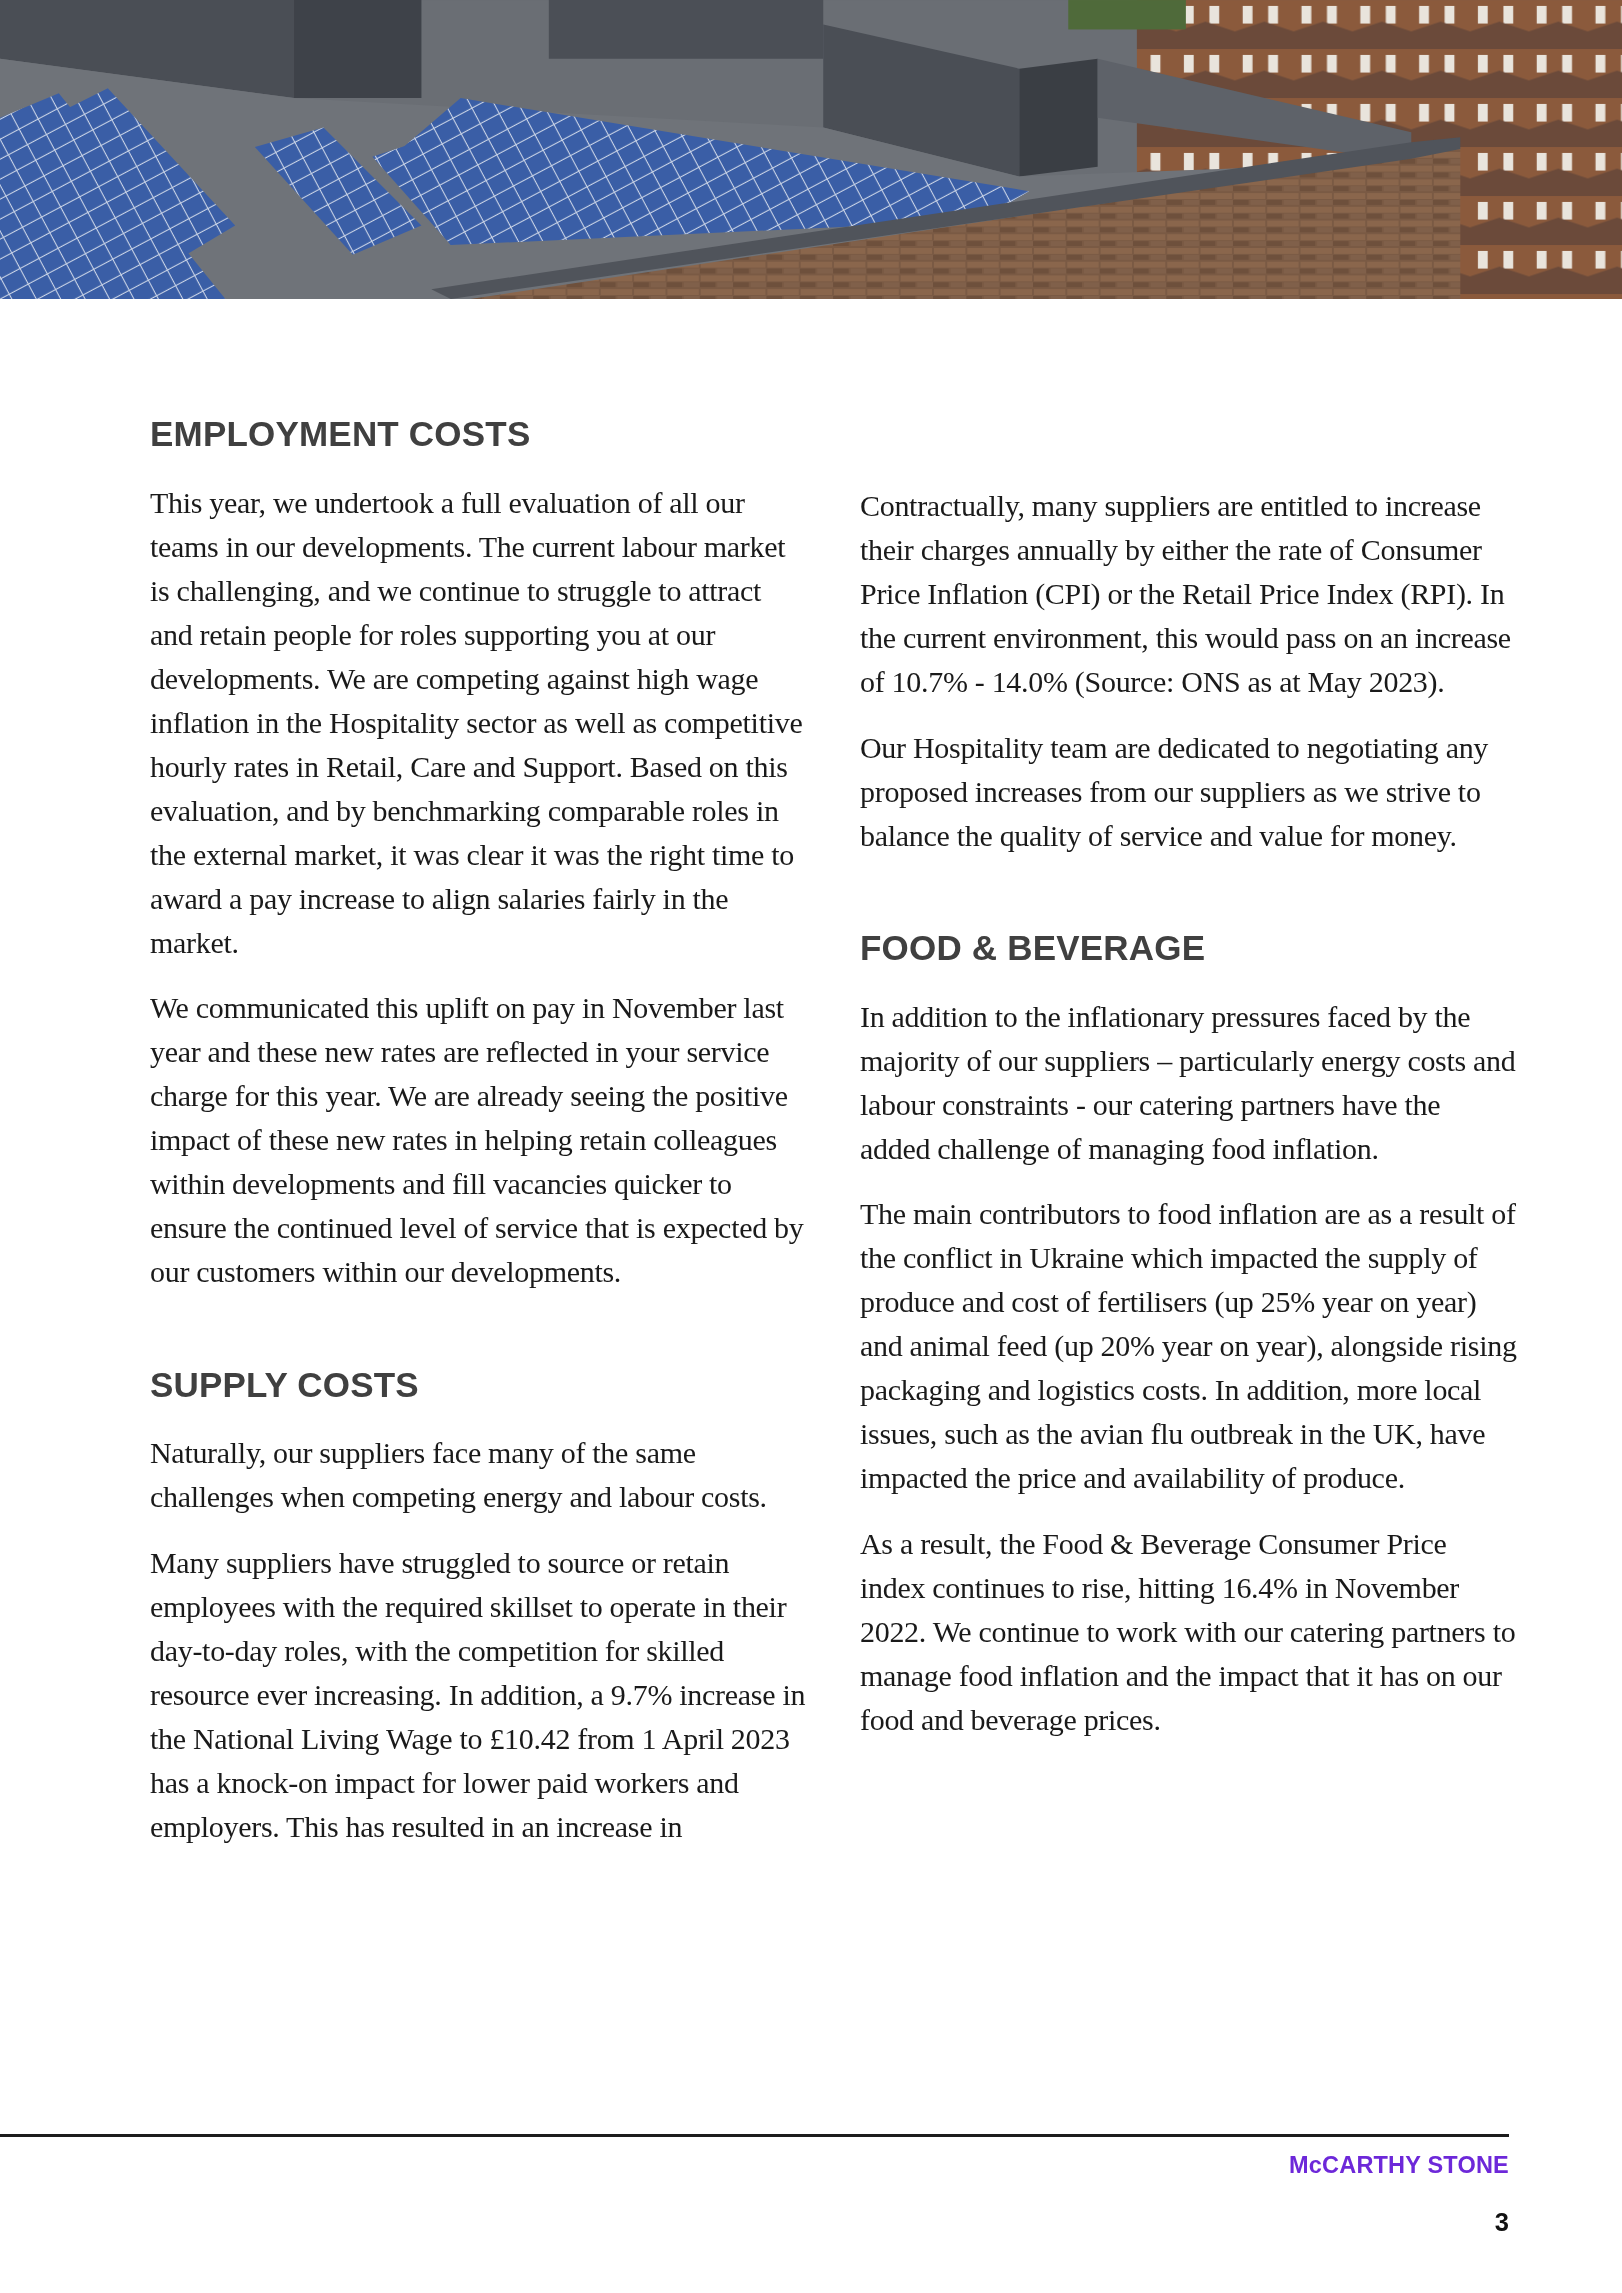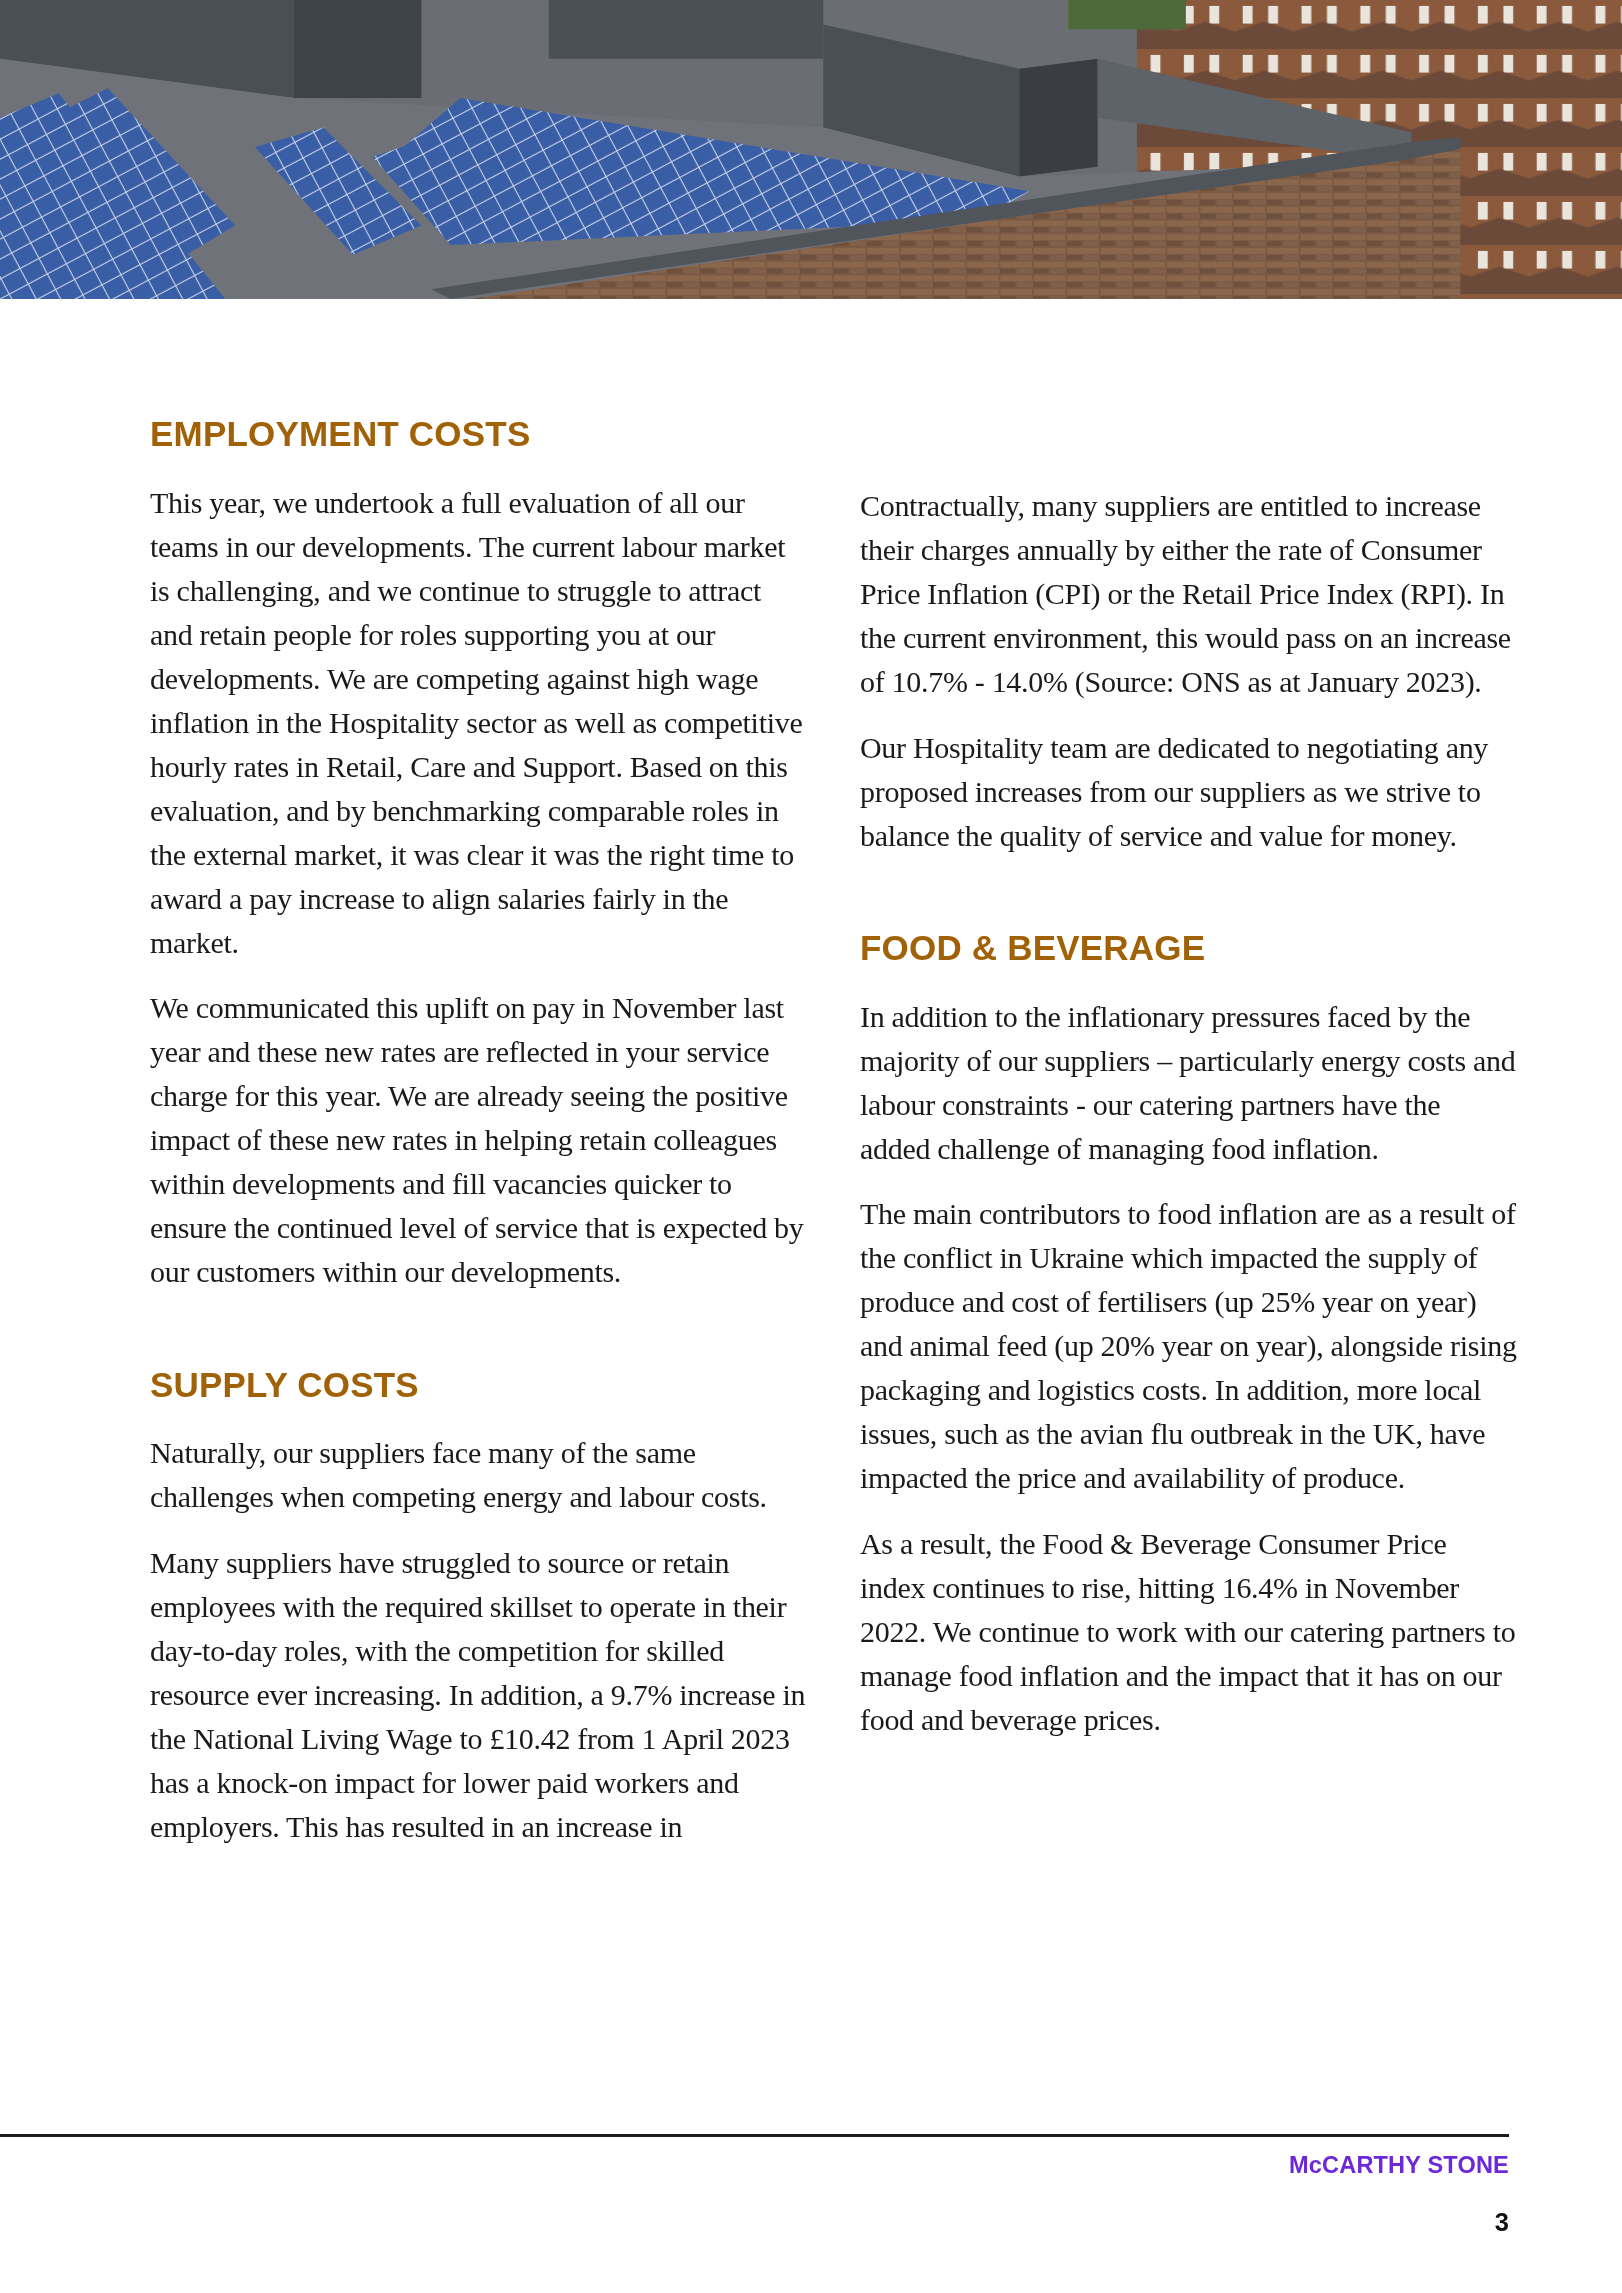--- a/index.html
+++ b/index.html
@@ -6,21 +6,21 @@
   body { width: 1622px; height: 2294px; position: relative; overflow: hidden; font-family: "Liberation Serif", "DejaVu Serif", serif; color: #1a1a1a; }
 
   
   .hero { position: absolute; left: 0; top: 0; width: 1622px; height: 299px; overflow: hidden; background: #5d6168; }
   .hero svg { display: block; }
 
   .col { position: absolute; top: 412px; width: 657px; }
   .col-left { left: 150px; }
   .col-right { left: 860px; top: 484px; }
 
-  .heading { font-family: "Liberation Sans", "DejaVu Sans", sans-serif; font-weight: 700; font-size: 35px; color: #a16207; letter-spacing: 0.2px; margin: 0 0 25.5px 0; line-height: 43px; }
+  .heading { font-family: "Liberation Sans", "DejaVu Sans", sans-serif; font-weight: 700; font-size: 35px; color: #404040; letter-spacing: 0.2px; margin: 0 0 25.5px 0; line-height: 43px; }
   .para { font-size: 30px; line-height: 44px; margin: 0 0 21.6px 0; letter-spacing: -0.3px; }
   .section-gap { height: 47px; }
 
   .footer-rule { position: absolute; left: 0; top: 2134px; width: 1509px; height: 2.9px; background: #1c1c1c; }
   .brand { position: absolute; right: 113px; top: 2152px; font-family: "Liberation Sans", "DejaVu Sans", sans-serif; font-weight: 700; font-size: 23.5px; color: #6d28d9; letter-spacing: 0.2px; }
   .page-num { position: absolute; right: 113px; top: 2208px; font-family: "Liberation Sans", "DejaVu Sans", sans-serif; font-weight: 700; font-size: 25.5px; color: #111; }
 </style>
 </head>
 <body>
 
@@ -82,21 +82,21 @@
   <div class="section-gap"></div>
   <section>
     <h2 class="heading">SUPPLY COSTS</h2>
     <p class="para">Naturally, our suppliers face many of the same challenges when competing energy and labour costs.</p>
     <p class="para">Many suppliers have struggled to source or retain employees with the required skillset to operate in their day-to-day roles, with the competition for skilled resource ever increasing. In addition, a 9.7% increase in the National Living Wage to £10.42 from 1 April 2023 has a knock-on impact for lower paid workers and employers.  This has resulted in an increase in</p>
   </section>
 </div>
 
 <div class="col col-right">
   <section>
-    <p class="para">Contractually, many suppliers are entitled to increase their charges annually by either the rate of Consumer Price Inflation (CPI) or the Retail Price Index (RPI).  In the current environment, this would pass on an increase of 10.7% - 14.0% (Source: ONS as at January 2023).</p>
+    <p class="para">Contractually, many suppliers are entitled to increase their charges annually by either the rate of Consumer Price Inflation (CPI) or the Retail Price Index (RPI).  In the current environment, this would pass on an increase of 10.7% - 14.0% (Source: ONS as at May 2023).</p>
     <p class="para">Our Hospitality team are dedicated to negotiating any proposed increases from our suppliers as we strive to balance the quality of service and value for money.</p>
   </section>
   <div class="section-gap"></div>
   <section>
     <h2 class="heading">FOOD &amp; BEVERAGE</h2>
     <p class="para">In addition to the inflationary pressures faced by the majority of our suppliers – particularly energy costs and labour constraints - our catering partners have the added challenge of managing food inflation.</p>
     <p class="para">The main contributors to food inflation are as a result of the conflict in Ukraine which impacted the supply of produce and cost of fertilisers (up 25% year on year) and animal feed (up 20% year on year), alongside rising packaging and logistics costs.  In addition, more local issues, such as the avian flu outbreak in the UK, have impacted the price and availability of produce.</p>
     <p class="para">As a result, the Food &amp; Beverage Consumer Price index continues to rise, hitting 16.4% in November 2022. We continue to work with our catering partners to manage food inflation and the impact that it has on our food and beverage prices.</p>
   </section>
 </div>

